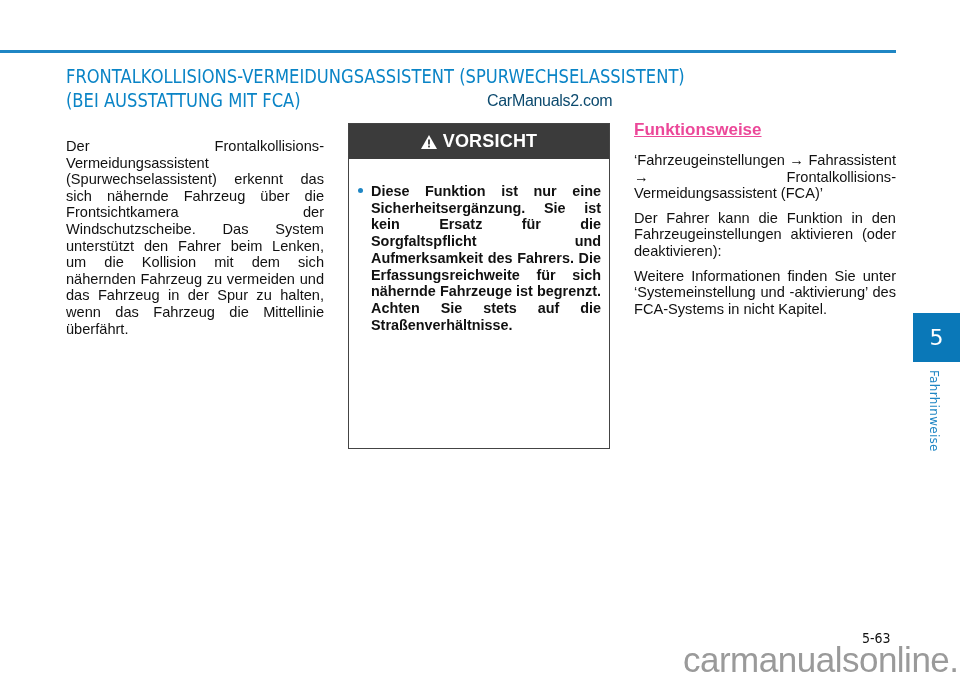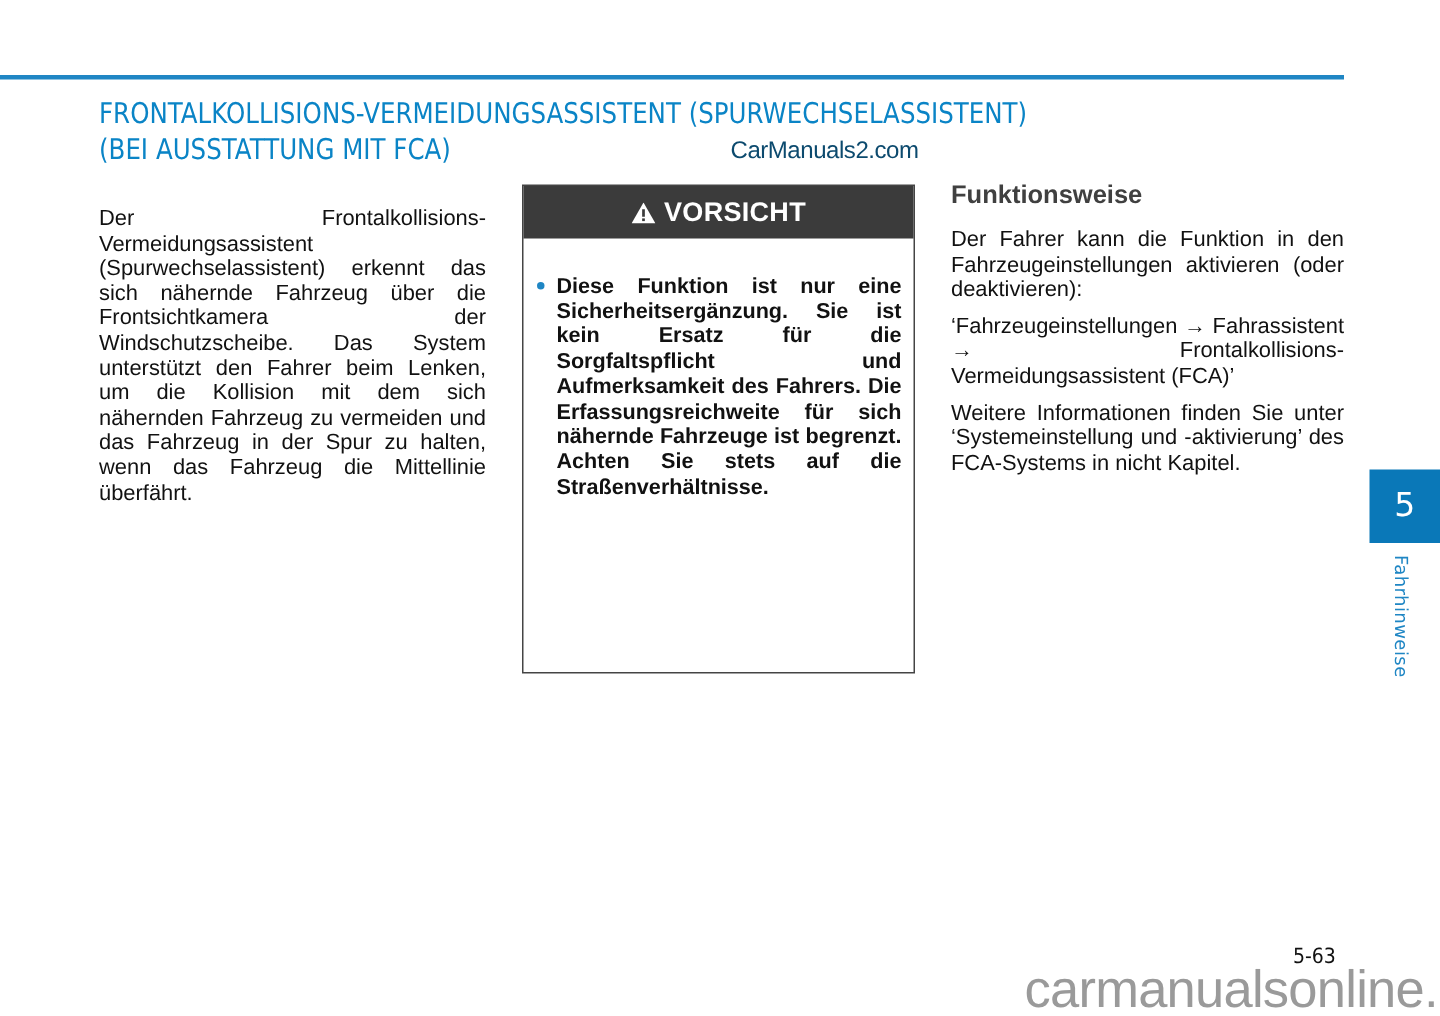--- a/index.html
+++ b/index.html
@@ -46,21 +46,21 @@
   .caution-list li {
     position:relative; font-weight:bold; font-size:14.4px; line-height:16.7px;
     text-align:justify; margin-bottom:6px;
   }
   .caution-list li .bullet {
     position:absolute; left:-13px; top:5px; width:5px; height:5px;
     border-radius:50%; background:#1f86c4;
   }
   .col-right { left:634px; top:120px; width:262px; }
   .col-right h2 {
-    margin:0 0 12px 0; font-size:17px; line-height:20px; color:#404040; font-weight:bold;
+    margin:0 0 12px 0; font-size:17px; line-height:20px; color:#ec4899; font-weight:bold;text-decoration:underline;
   }
   .col-right p { margin:0 0 8px 0; }
   .side-tab {
     position:absolute; left:913px; top:313px; width:47px; height:49px;
     background:#0a78b8; color:#fff;
     display:flex; align-items:center; justify-content:center;
     font-family:"DejaVu Sans", sans-serif; font-size:22px;
   }
   .side-label {
     position:absolute; left:927px; top:370px;
@@ -105,22 +105,22 @@
   <ul class="caution-list">
     <li>
       <span class="bullet"></span>
       <span>Diese Funktion ist nur eine Sicherheitsergänzung. Sie ist kein Ersatz für die Sorgfaltspflicht und Aufmerksamkeit des Fahrers. Die Erfassungsreichweite für sich nähernde Fahrzeuge ist begrenzt. Achten Sie stets auf die Straßenverhältnisse.</span>
     </li>
   </ul>
 </div>
 
 <div class="col col-right">
   <h2>Funktionsweise</h2>
+  <p>‘Fahrzeugeinstellungen → Fahrassistent → Frontalkollisions-Vermeidungsassistent (FCA)’</p>
   <p>Der Fahrer kann die Funktion in den Fahrzeugeinstellungen aktivieren (oder deaktivieren):</p>
-  <p>‘Fahrzeugeinstellungen → Fahrassistent → Frontalkollisions-Vermeidungsassistent (FCA)’</p>
   <p>Weitere Informationen finden Sie unter ‘Systemeinstellung und -aktivierung’ des FCA-Systems in nicht Kapitel.</p>
 </div>
 
 <div class="side-tab">
   <span>5</span>
 </div>
 <div class="side-label">Fahrhinweise</div>
 
 <div class="page-number">5-63</div>
 <div class="watermark-bottom">carmanualsonline.info</div>

